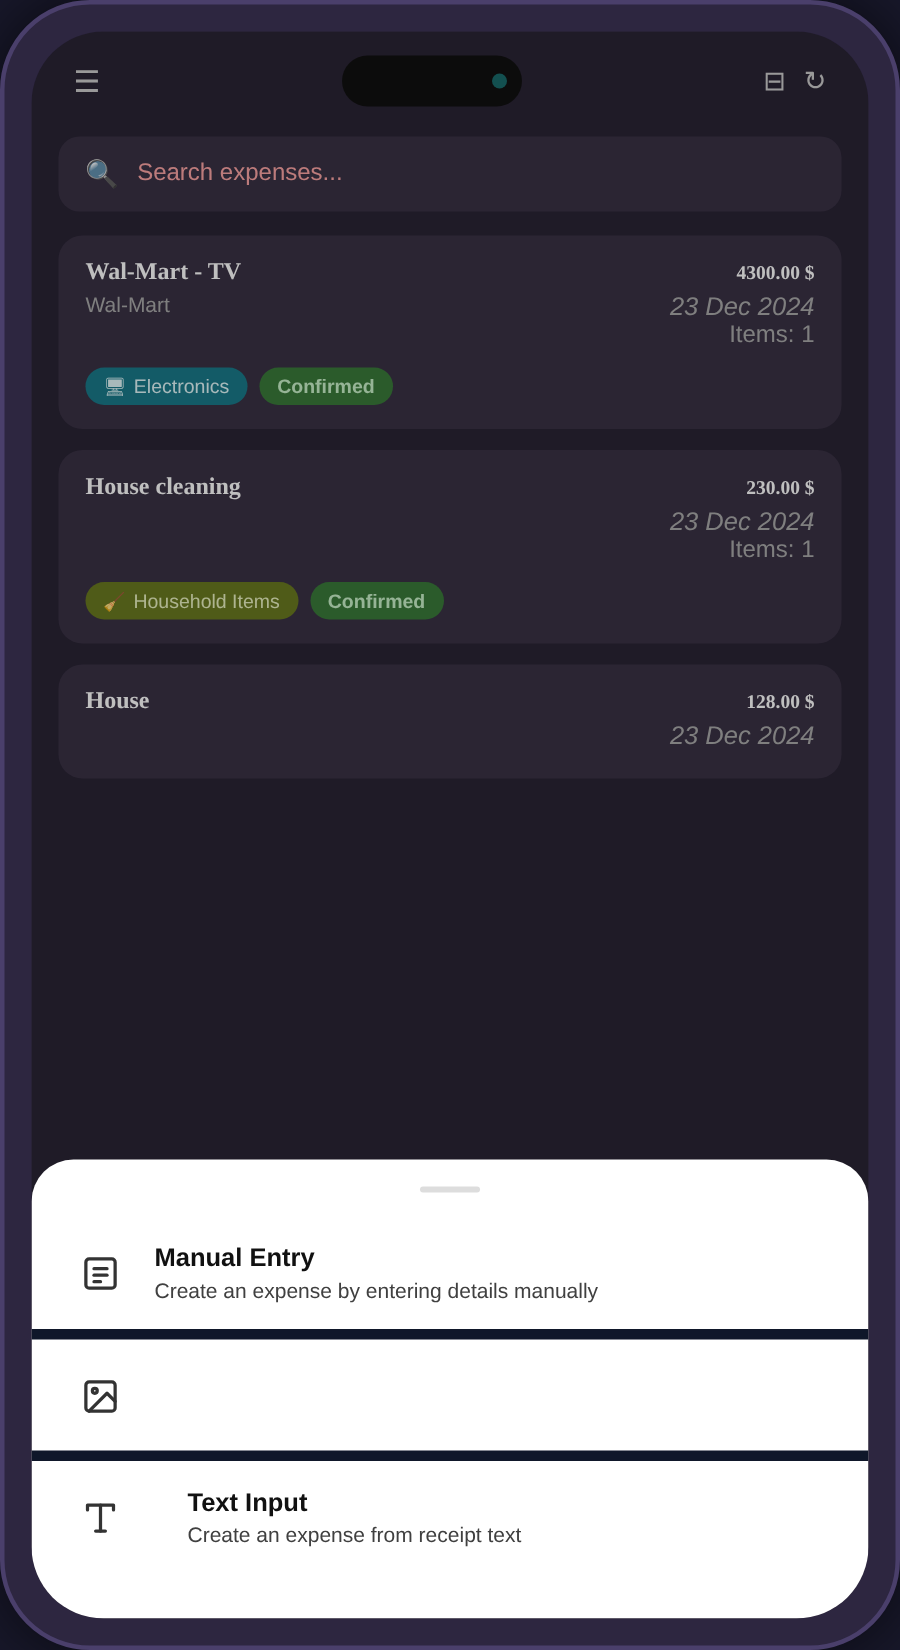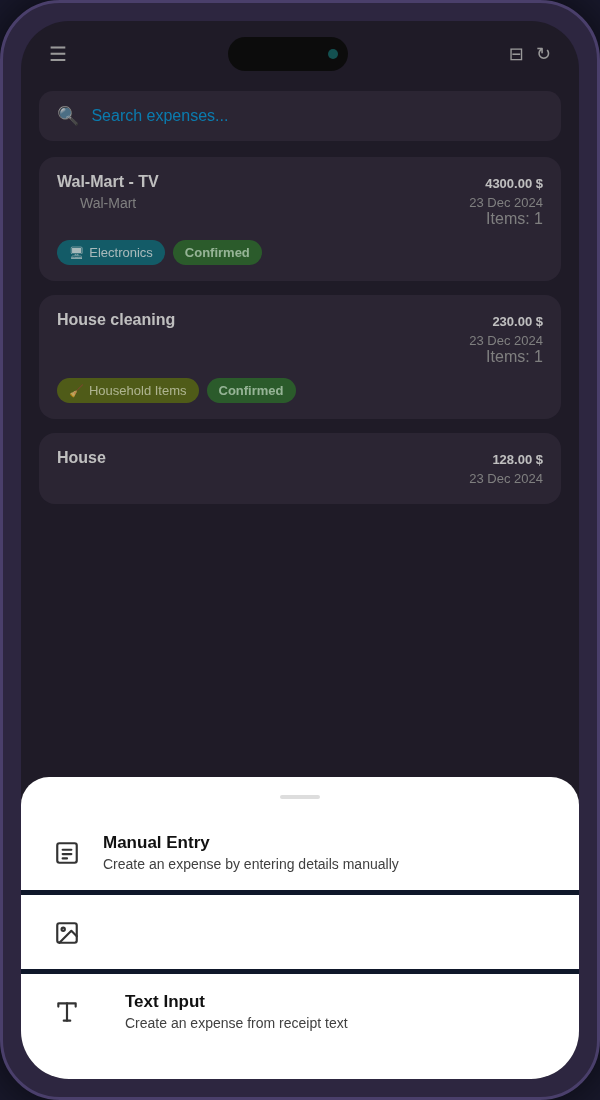--- a/index.html
+++ b/index.html
@@ -92,67 +92,68 @@
       gap: 12px;
       margin-bottom: 16px;
     }
 
     .search-icon {
       color: #888;
       font-size: 18px;
     }
 
     .search-text {
-      color: #0ea5e9;
+      color: #fca5a5;
       font-size: 16px;
     }
 
     
     .expense-card {
       background: #3a3245;
       border-radius: 16px;
       padding: 16px 18px;
       margin-bottom: 14px;
     }
 
     .card-header {
       display: flex;
       justify-content: space-between;
-      align-items: flex-end;
+      align-items: center;
       margin-bottom: 4px;
+      font-family: Liberation Serif, serif;
     }
 
     .expense-title {
       color: #fff;
       font-size: 16px;
       font-weight: 700;
     }
 
     .expense-amount {
       color: #fff;
       font-size: 13px;
       font-weight: 700;
     }
 
     .card-sub {
       display: flex;
       justify-content: space-between;
       margin-bottom: 2px;
-      margin-left: 23px;
     }
 
     .expense-merchant {
       color: #aaa;
       font-size: 14px;
     }
 
     .expense-date {
       color: #aaa;
-      font-size: 13px;
+      font-size: 17px;
       text-align: right;
+      font-style: italic;
     }
 
     .expense-items {
       color: #aaa;
       font-size: 16px;
       text-align: right;
     }
 
     .card-tags {
       display: flex;
@@ -211,21 +212,21 @@
       border-radius: 2px;
       margin: 8px auto 16px;
     }
 
     .sheet-item {
       display: flex;
       align-items: flex-start;
       gap: 18px;
       padding: 18px 28px;
       cursor: pointer;
-      border-bottom: 5px solid #0f172a;
+      border-bottom: 7px solid #0f172a;
     }
 
     .sheet-item:last-child {
       border-bottom: none;
       gap: 40px;
     }
 
     .sheet-item-icon {
       width: 36px;
       height: 36px;

